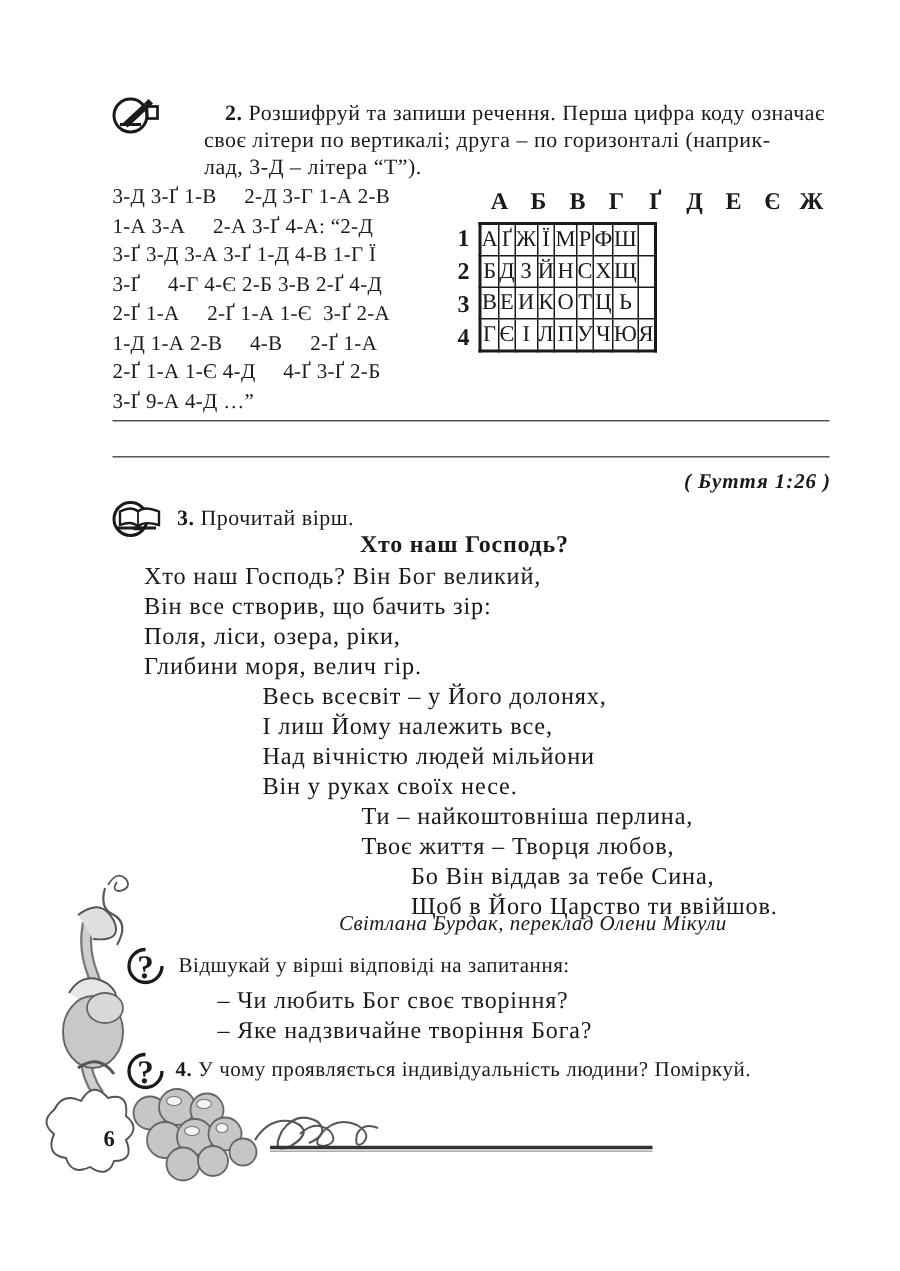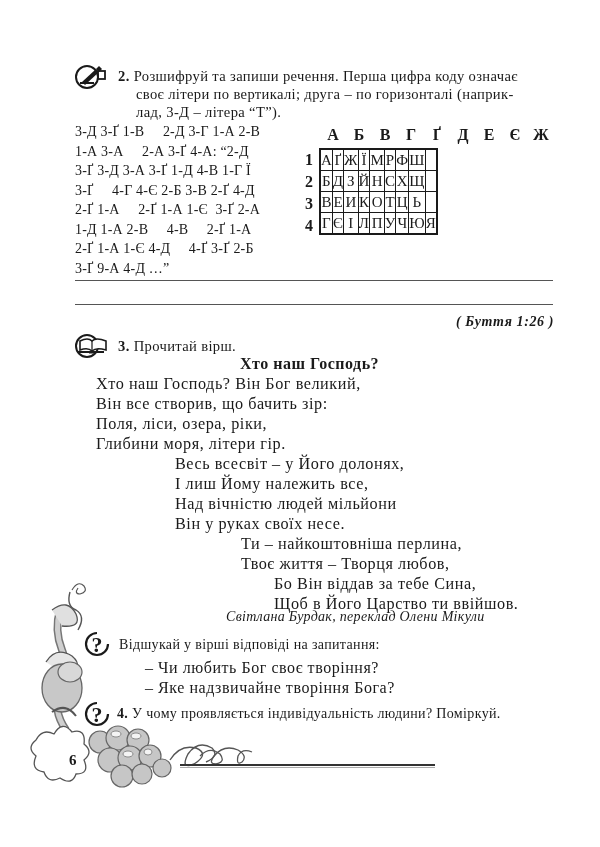--- a/index.html
+++ b/index.html
@@ -31,21 +31,21 @@
 
 <svg class="task-icon" style="left:74px; top:61px;" viewBox="0 0 34 30">
   <circle cx="13" cy="16" r="11" fill="none" stroke="#1a1a1a" stroke-width="2"></circle>
   <path d="M8 21 L22 8 L25 11 L11 24 Z" fill="#1a1a1a"></path>
   <path d="M22 8 L25 5 L28 8 L25 11 Z" fill="#1a1a1a"></path>
   <rect x="24" y="10" width="7" height="8" fill="none" stroke="#1a1a1a" stroke-width="1.8"></rect>
   <line x1="6" y1="22" x2="20" y2="22" stroke="#1a1a1a" stroke-width="2"></line>
 </svg>
 
 <div class="task-text" style="left:118px; top:67px; width:440px;">
-  <div style="white-space:nowrap;"><span class="task-num">2.</span> <span>Розшифруй та запиши речення. Перша цифра коду означає</span></div>
+  <div style="white-space:nowrap;margin-left:32px;"><span class="task-num">2.</span> <span>Розшифруй та запиши речення. Перша цифра коду означає</span></div>
   <div style="padding-left:18px; white-space:nowrap;">своє літери по вертикалі; друга – по горизонталі (наприк-</div>
   <div style="padding-left:18px; white-space:nowrap;">лад, 3-Д – літера “Т”).</div>
 </div>
 
 <div class="code-block">
   <div class="code-line">3-Д 3-Ґ 1-В     2-Д 3-Г 1-А 2-В</div>
   <div class="code-line">1-А 3-А     2-А 3-Ґ 4-А: “2-Д</div>
   <div class="code-line">3-Ґ 3-Д 3-А 3-Ґ 1-Д 4-В 1-Г Ї</div>
   <div class="code-line">3-Ґ     4-Г 4-Є 2-Б 3-В 2-Ґ 4-Д</div>
   <div class="code-line">2-Ґ 1-А     2-Ґ 1-А 1-Є  3-Ґ 2-А</div>
@@ -135,21 +135,21 @@
 
 <div class="task-text" style="left:118px; top:337px; white-space:nowrap;">
   <span class="task-num">3.</span> <span>Прочитай вірш.</span>
 </div>
 
 <div class="poem-title">Хто наш Господь?</div>
 
 <div class="poem-line" style="left:96px; top:375px;">Хто наш Господь? Він Бог великий,</div>
 <div class="poem-line" style="left:96px; top:395px;">Він все створив, що бачить зір:</div>
 <div class="poem-line" style="left:96px; top:415px;">Поля, ліси, озера, ріки,</div>
-<div class="poem-line" style="left:96px; top:435px;">Глибини моря, літери гір.</div>
+<div class="poem-line" style="left:96px; top:435px;">Глибини моря, велич гір.</div>
 <div class="poem-line" style="left:175px; top:455px;">Весь всесвіт – у Його долонях,</div>
 <div class="poem-line" style="left:175px; top:475px;">І лиш Йому належить все,</div>
 <div class="poem-line" style="left:175px; top:495px;">Над вічністю людей мільйони</div>
 <div class="poem-line" style="left:175px; top:515px;">Він у руках своїх несе.</div>
 <div class="poem-line" style="left:241px; top:535px;">Ти – найкоштовніша перлина,</div>
 <div class="poem-line" style="left:241px; top:555px;">Твоє життя – Творця любов,</div>
 <div class="poem-line" style="left:274px; top:575px;">Бо Він віддав за тебе Сина,</div>
 <div class="poem-line" style="left:274px; top:595px;">Щоб в Його Царство ти ввійшов.</div>
 
 <div class="author">Світлана Бурдак, переклад Олени Мікули</div>

